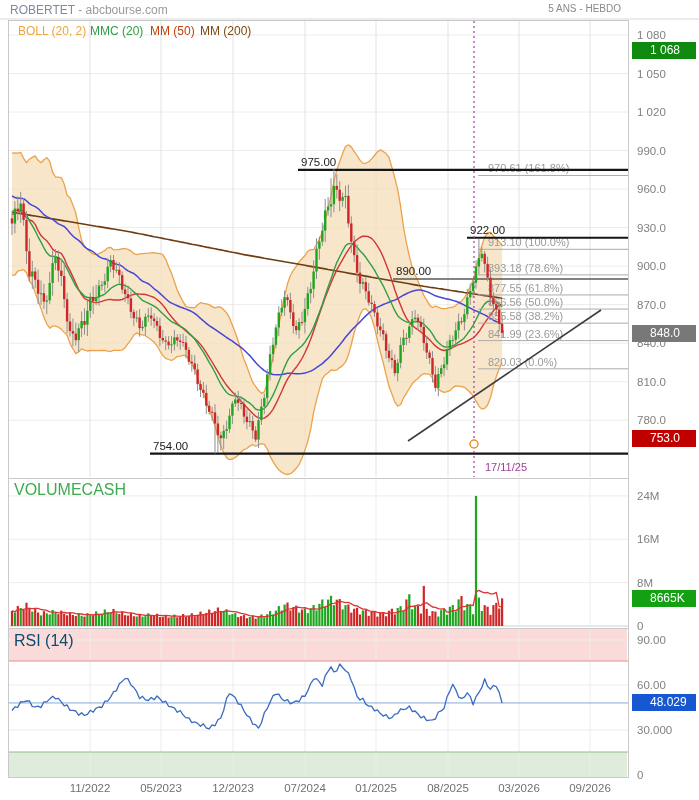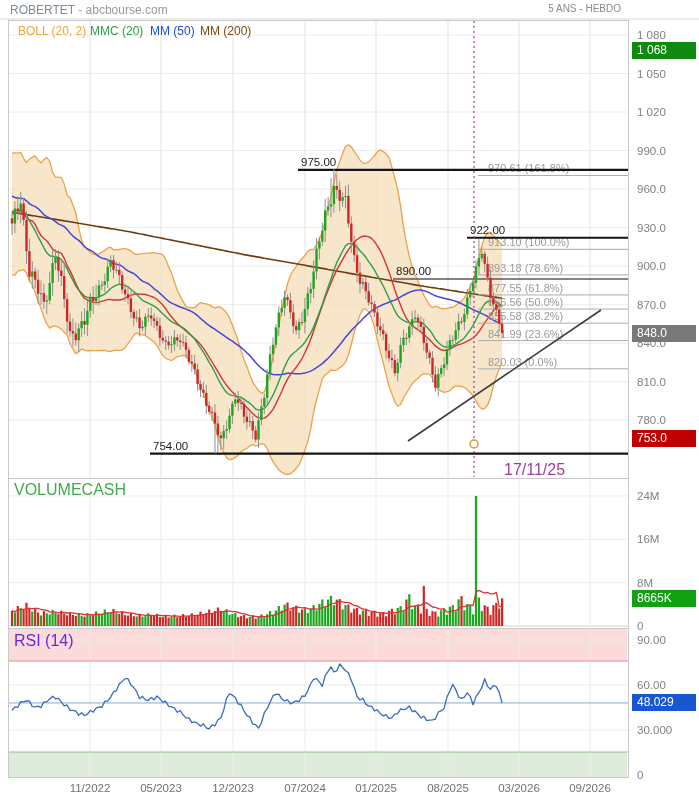--- a/index.html
+++ b/index.html
@@ -5,28 +5,28 @@
   html,body{margin:0;padding:0;background:#fff;width:699px;height:800px;overflow:hidden;
     font-family:"Liberation Sans","DejaVu Sans",sans-serif;}
   .root{position:relative;width:699px;height:800px;background:#fff;}
   svg{position:absolute;left:0;top:0;font-family:"Liberation Sans","DejaVu Sans",sans-serif;}
   .hdr-title{position:absolute;left:10px;top:3px;font-size:12px;color:#7d8b9e;}
   .hdr-src{color:#9a9a9a;}
   .hdr-tf{position:absolute;right:78px;top:3px;font-size:10px;color:#8a8a8a;}
   .ind{position:absolute;top:24px;font-size:12px;}
   .ind-boll{left:18px;color:#efa63c;}
   .ind-mmc{left:90px;color:#2f9e44;}
-  .ind-mm50{left:150px;color:#1d4ed8;}
+  .ind-mm50{left:150px;color:#c2410c;}
   .ind-mm200{left:200px;color:#7b4a12;}
   .panel-label{position:absolute;font-size:16px;}
   .vol-label{left:14px;top:481px;color:#3faa4f;}
-  .rsi-label{left:14px;top:632px;color:#6d28d9;}
+  .rsi-label{left:14px;top:632px;color:#0c4a6e;}
   .badge{position:absolute;left:632px;width:64px;height:17px;color:#fff;font-size:12px;
-    line-height:17px;padding-left:5px;box-sizing:border-box;}
-  .date-marker{position:absolute;left:504px;top:461px;font-size:16px;color:#9b3d9b;}
+    line-height:17px;padding-left:18px;box-sizing:border-box;}
+  .date-marker{position:absolute;left:485px;top:461px;font-size:11px;color:#9b3d9b;}
 </style>
 </head>
 <body>
 
 <div class="root">
   <svg id="chart-svg" width="699" height="800">
       <rect x="8" y="20" width="620" height="757" fill="#ffffff"></rect>
       <rect x="9" y="628" width="618" height="33" fill="#fbdada"></rect>
       <rect x="9" y="752" width="618" height="25" fill="#e0ecdb"></rect>
       <line x1="0" y1="19" x2="699" y2="19" stroke="#d8d8d8" stroke-width="1"></line>

